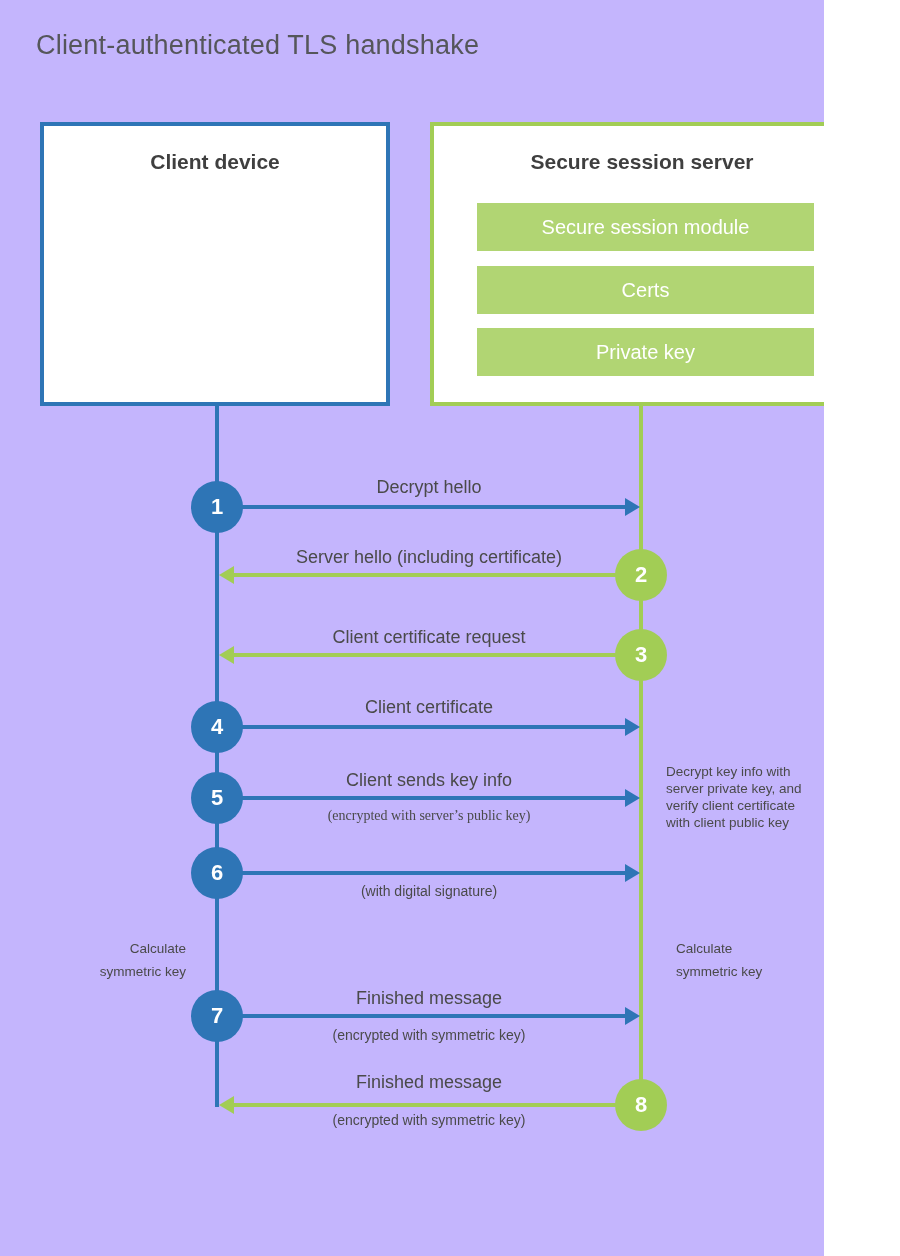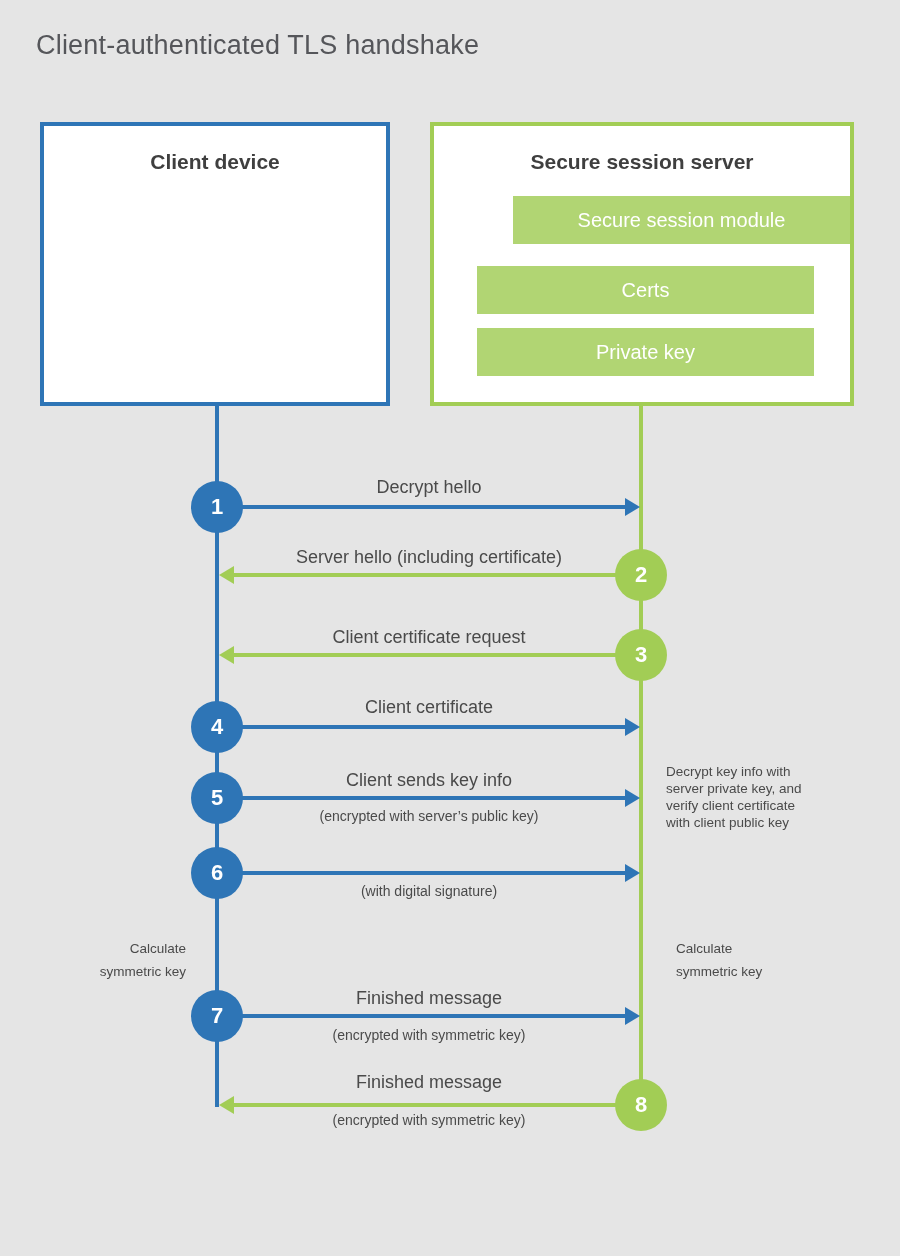--- a/index.html
+++ b/index.html
@@ -1,18 +1,18 @@
 <!DOCTYPE html>
 <html><head>
 <meta charset="utf-8">
 <style>
   * { margin:0; padding:0; box-sizing:border-box; }
   html,body { background:#ffffff; }
   body { font-family:"Liberation Sans","DejaVu Sans",sans-serif; }
-  #canvas { position:relative; width:900px; height:1256px; background:#e5e5e5; overflow:hidden; }
+  #canvas { position:relative; width:824px; height:1256px; background:#c4b5fd; overflow:hidden; }
 
   .page-title { position:absolute; left:36px; top:30px; font-size:27px; font-weight:300;
                 color:#55565a; letter-spacing:0.2px; }
 
   
   .actor-box { position:absolute; background:#ffffff; border:4px solid;padding-left:48px; }
   .actor-box.blue { border-color:#2e75b6; left:40px; top:122px; width:350px; height:284px; }
   .actor-box.green { border-color:#a2cd55; left:430px; top:122px; width:424px; height:284px; }
   .actor-title { position:absolute; left:0; right:0; top:24px; text-align:center;
                  font-size:21px; font-weight:bold; color:#3f3f3f; }
@@ -65,21 +65,21 @@
 <div id="canvas">
 
   <div class="page-title">Client-authenticated TLS handshake</div>
 
   <div class="actor-box blue">
     <div class="actor-title">Client device</div>
   </div>
 
   <div class="actor-box green">
     <div class="actor-title">Secure session server</div>
-    <div class="module-bar" style="top:70px;margin-left:36px;">Secure session module</div>
+    <div class="module-bar" style="top:77px;">Secure session module</div>
     <div class="module-bar" style="top:202px;">Private key</div>
     <div class="module-bar" style="top:140px;">Certs</div>
   </div>
 
   <div class="vline blue" style="left:215px; top:404px; height:703px;"></div>
   <div class="vline green" style="left:639px; top:404px; height:701px;"></div>
 
   <div class="msg" style="top:477px;">Decrypt hello</div>
   <div class="hline blue" style="left:217px; top:505px; width:408px;"></div>
   <div class="arrowhead right" style="left:625px; top:498px;"></div>
@@ -96,21 +96,21 @@
   <div class="circle green" style="left:615px; top:629px;">3</div>
 
   <div class="msg" style="top:697px;">Client certificate</div>
   <div class="hline blue" style="left:217px; top:725px; width:408px;"></div>
   <div class="arrowhead right" style="left:625px; top:718px;"></div>
   <div class="circle blue" style="left:191px; top:701px;">4</div>
 
   <div class="msg" style="top:770px;">Client sends key info</div>
   <div class="hline blue" style="left:217px; top:796px; width:408px;"></div>
   <div class="arrowhead right" style="left:625px; top:789px;"></div>
-  <div class="sub" style="top:808px;">(encrypted with server’s public key)</div>
+  <div class="sub" style="top:808px;font-family:Liberation Serif, serif;">(encrypted with server’s public key)</div>
   <div class="circle blue" style="left:191px; top:772px;">5</div>
 
   <div class="hline blue" style="left:217px; top:871px; width:408px;"></div>
   <div class="arrowhead right" style="left:625px; top:864px;"></div>
   <div class="sub" style="top:883px;">(with digital signature)</div>
   <div class="circle blue" style="left:191px; top:847px;">6</div>
 
   <div class="msg" style="top:988px;">Finished message</div>
   <div class="hline blue" style="left:217px; top:1014px; width:408px;"></div>
   <div class="arrowhead right" style="left:625px; top:1007px;"></div>

